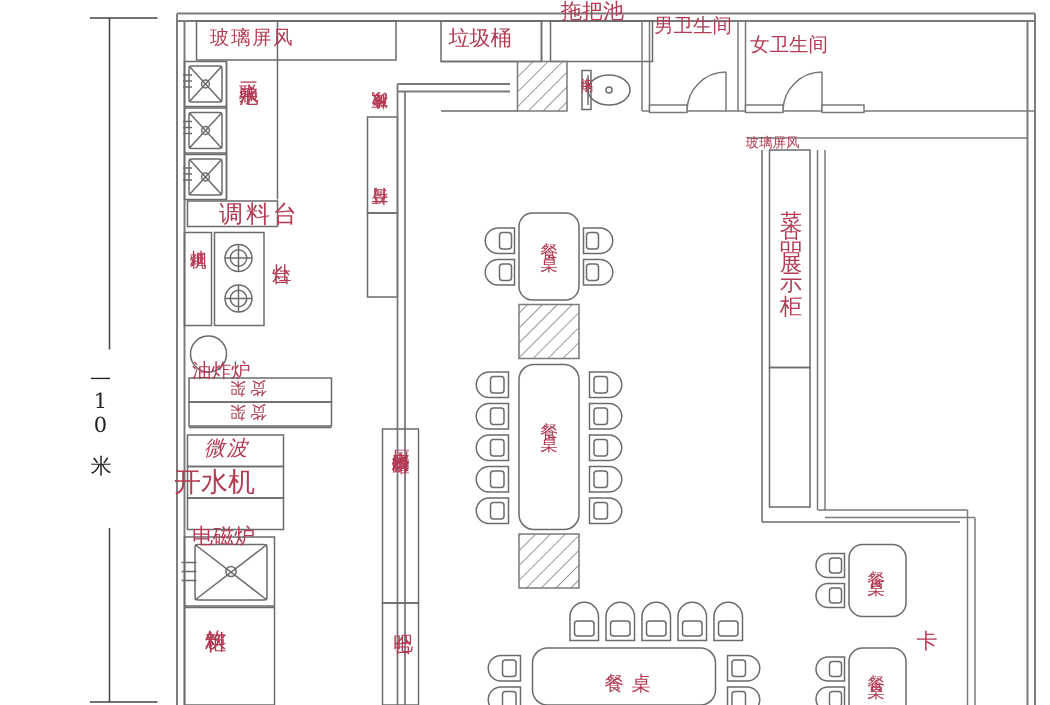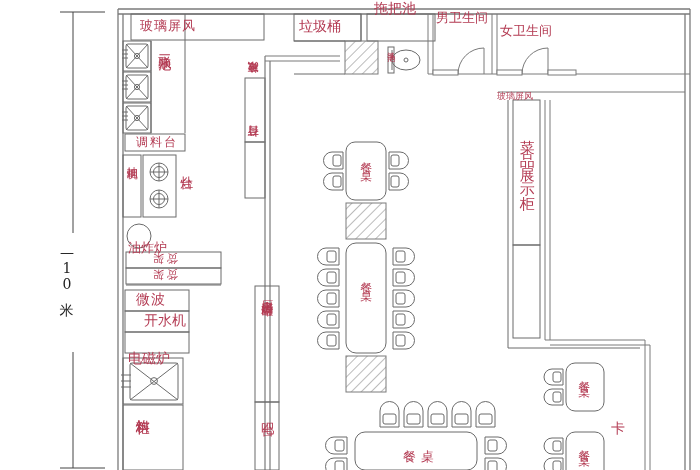--- a/index.html
+++ b/index.html
@@ -281,35 +281,35 @@
       </g>
     </g>
   </svg>
 
   <div class="scale-lbl" style="left:58px;top:244px;">—10米</div>
 
   <div class="lbl" style="left:140px;top:19px;font-size:13px;letter-spacing:1px;">玻璃屏风</div>
 
   <div class="lbl vert" style="left:158px;top:44px;font-size:13px;">三联水池</div>
 
-  <div class="lbl" style="left:136px;top:136px;font-size:12px;letter-spacing:2px;">调料台</div>
+  <div class="lbl" style="left:146px;top:136px;font-size:16px;letter-spacing:2px;font-family:Liberation Mono, monospace;">调料台</div>
 
   <div class="lbl vert" style="left:126px;top:158px;font-size:11px;">抽烟机</div>
 
   <div class="lbl vert" style="left:180px;top:165px;font-size:13px;">灶台</div>
 
   <div class="lbl" style="left:128px;top:229px;font-size:13px;margin-top:12px;">油炸炉</div>
 
   <div class="lbl rot180" style="left:150px;top:253px;font-size:11px;letter-spacing:3px;">货架</div>
 
   <div class="lbl rot180" style="left:150px;top:269px;font-size:11px;letter-spacing:3px;">货架</div>
 
-  <div class="lbl" style="left:136px;top:292px;font-size:14px;letter-spacing:1px;">微波</div>
-
-  <div class="lbl" style="left:144px;top:313px;font-size:14px;">开水机</div>
+  <div class="lbl" style="left:136px;top:292px;font-size:14px;letter-spacing:1px;font-style:italic;">微波</div>
+
+  <div class="lbl" style="left:116px;top:313px;font-size:18px;">开水机</div>
 
   <div class="lbl" style="left:128px;top:351px;font-size:14px;">电磁炉</div>
 
   <div class="lbl vert" style="left:136px;top:408px;font-size:14px;">饮料柜</div>
 
   <div class="lbl vert180" style="left:248px;top:82px;font-size:11px;">冷藏冰柜</div>
 
   <div class="lbl vert180" style="left:248px;top:146px;font-size:11px;">打荷台</div>
 
   <div class="lbl vert" style="left:261px;top:290px;font-size:12px;">厨房出汤粉罐</div>

